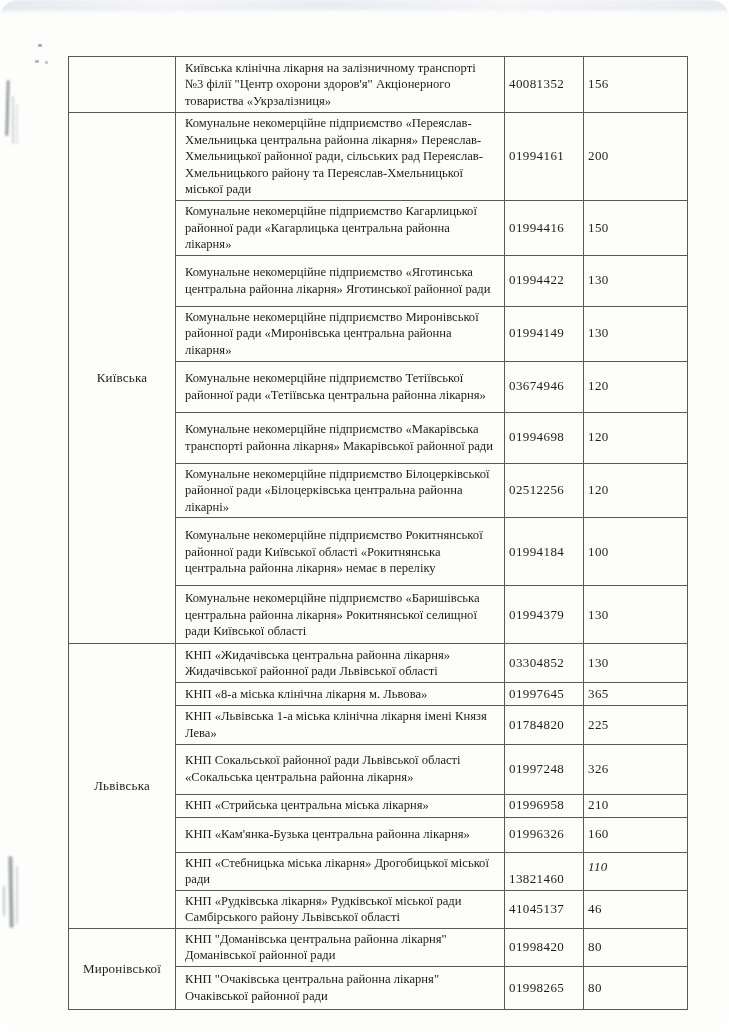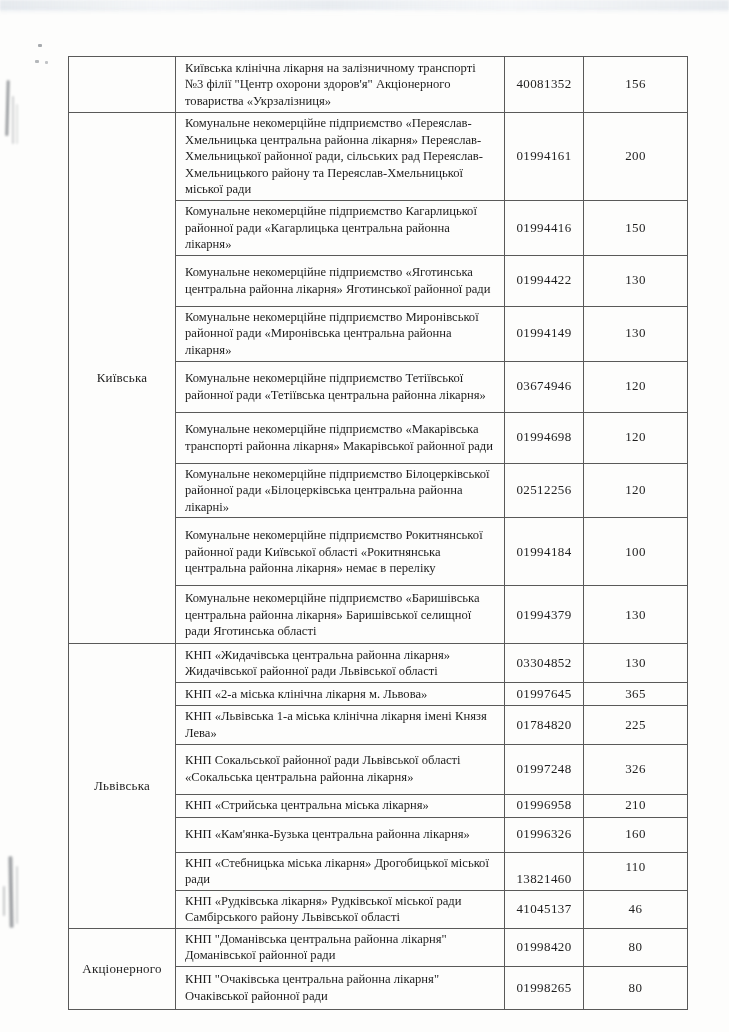--- a/index.html
+++ b/index.html
@@ -8,20 +8,21 @@
     background: #ffffff;
   }
   .page {
     position: relative;
     width: 729px;
     height: 1032px;
     background: #fdfdfc;
     overflow: hidden;
     font-family: "Liberation Serif", "DejaVu Serif", serif;
     color: #1e1e1e;
+    border-radius: 18px;
   }
 
   
   .top-streak {
     position: absolute;
     left: 0; top: 0;
     width: 729px; height: 10px;
     background: linear-gradient(90deg,
       rgba(206,214,224,.50) 0%,
       rgba(224,230,238,.30) 22%,
@@ -80,27 +81,26 @@
     font-size: 13px;
     letter-spacing: .2px;
     padding: 11px 4px;
   }
   .scan-table td.name {
     text-align: left;
     padding: 2px 8px 2px 9px;
   }
   .scan-table td.code,
   .scan-table td.beds {
-    text-align: center;
     font-size: 13px;
     letter-spacing: .4px;
     padding: 2px 4px;
   }
   .scan-table td.vb { vertical-align: bottom; }
-  .scan-table td.vt { vertical-align: top; padding-top: 6px; }
+  .scan-table td.vt { vertical-align: top; padding-top: 6px; font-style: italic; }
 </style>
 </head>
 <body>
 
 <div class="page">
 
   <div class="top-streak"></div>
   <div class="top-streak2"></div>
   <div class="smudge a"></div>
   <div class="smudge b"></div>
@@ -163,33 +163,33 @@
         <td class="name">Комунальне некомерційне підприємство Білоцерківської районної ради «Білоцерківська центральна районна лікарні»</td>
         <td class="code">02512256</td>
         <td class="beds">120</td>
       </tr>
       <tr style="height:68px">
         <td class="name">Комунальне некомерційне підприємство Рокитнянської районної ради Київської області «Рокитнянська центральна районна лікарня» немає в переліку</td>
         <td class="code">01994184</td>
         <td class="beds">100</td>
       </tr>
       <tr style="height:58px">
-        <td class="name">Комунальне некомерційне підприємство «Баришівська центральна районна лікарня» Баришівської селищної ради Яготинська області</td>
+        <td class="name">Комунальне некомерційне підприємство «Баришівська центральна районна лікарня» Рокитнянської селищної ради Київської області</td>
         <td class="code">01994379</td>
         <td class="beds">130</td>
       </tr>
 
       <tr style="height:39px">
         <td class="region" rowspan="8">Львівська</td>
         <td class="name">КНП «Жидачівська центральна районна лікарня» Жидачівської районної ради Львівської області</td>
         <td class="code">03304852</td>
         <td class="beds">130</td>
       </tr>
       <tr style="height:23px">
-        <td class="name">КНП «2-а міська клінічна лікарня м. Львова»</td>
+        <td class="name">КНП «8-а міська клінічна лікарня м. Львова»</td>
         <td class="code">01997645</td>
         <td class="beds">365</td>
       </tr>
       <tr style="height:35px">
         <td class="name">КНП «Львівська 1-а міська клінічна лікарня імені Князя Лева»</td>
         <td class="code">01784820</td>
         <td class="beds">225</td>
       </tr>
       <tr style="height:50px">
         <td class="name">КНП Сокальської районної ради Львівської області «Сокальська  центральна районна лікарня»</td>
@@ -211,21 +211,21 @@
         <td class="code vb">13821460</td>
         <td class="beds vt">110</td>
       </tr>
       <tr style="height:36px">
         <td class="name">КНП «Рудківська лікарня» Рудківської міської ради Самбірського району Львівської області</td>
         <td class="code">41045137</td>
         <td class="beds">46</td>
       </tr>
 
       <tr style="height:34px">
-        <td class="region" rowspan="2">Акціонерного</td>
+        <td class="region" rowspan="2">Миронівської</td>
         <td class="name">КНП "Доманівська центральна районна лікарня" Доманівської районної ради</td>
         <td class="code">01998420</td>
         <td class="beds">80</td>
       </tr>
       <tr style="height:43px">
         <td class="name">КНП "Очаківська центральна районна лікарня" Очаківської районної ради</td>
         <td class="code">01998265</td>
         <td class="beds">80</td>
       </tr>
     </tbody>

